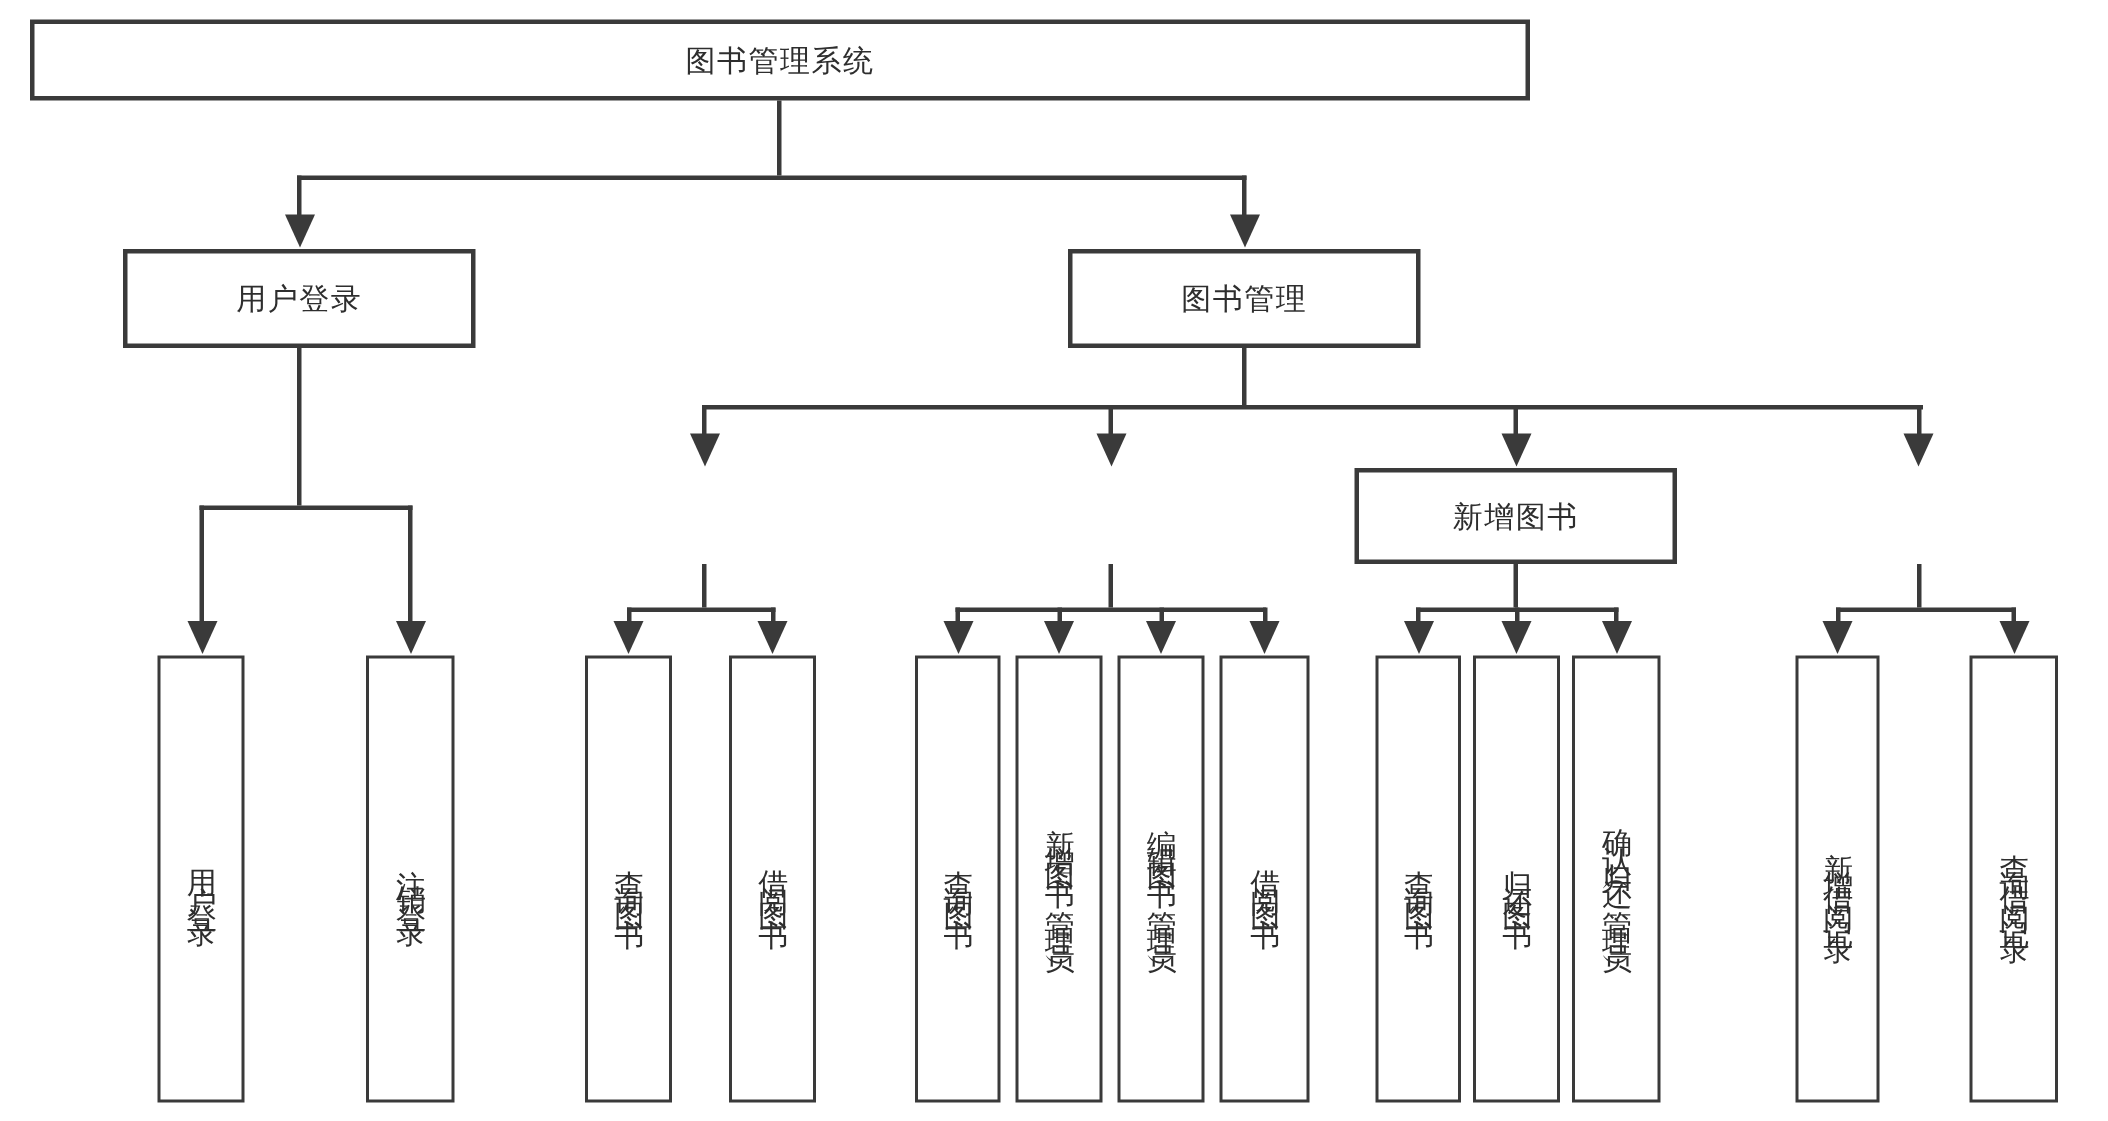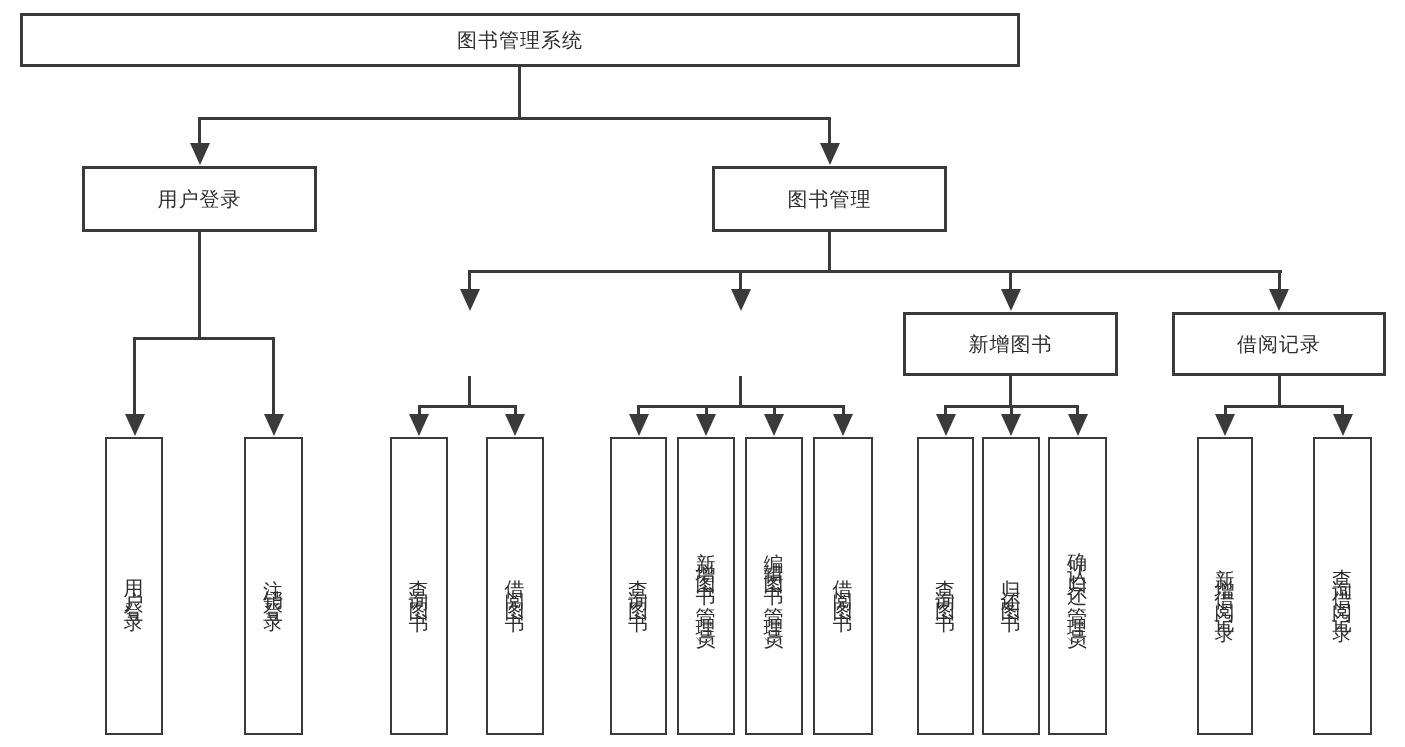--- a/index.html
+++ b/index.html
@@ -65,23 +65,20 @@
   <div class="arrow" style="left:460px;top:289px"></div>
   <div class="vline" style="left:739px;top:270px;height:20px"></div>
   <div class="arrow" style="left:731px;top:289px"></div>
   <div class="vline" style="left:1009px;top:270px;height:20px"></div>
   <div class="arrow" style="left:1001px;top:289px"></div>
   <div class="vline" style="left:1278px;top:270px;height:20px"></div>
   <div class="arrow" style="left:1269px;top:289px"></div>
 
   <div class="box" style="left:903px;top:312px;width:215px;height:64px">
     <span class="node-label">新增图书</span>
-  </div>
-  <div class="box" style="left:1172px;top:312px;width:214px;height:64px">
-    <span class="node-label">借阅记录</span>
   </div>
 
   <div class="vline" style="left:468px;top:376px;height:29px"></div>
   <div class="hline" style="left:418px;top:405px;width:99px"></div>
   <div class="vline" style="left:418px;top:405px;height:10px"></div>
   <div class="arrow" style="left:409px;top:414px"></div>
   <div class="vline" style="left:514px;top:405px;height:10px"></div>
   <div class="arrow" style="left:505px;top:414px"></div>
 
   <div class="vline" style="left:739px;top:376px;height:29px"></div>

